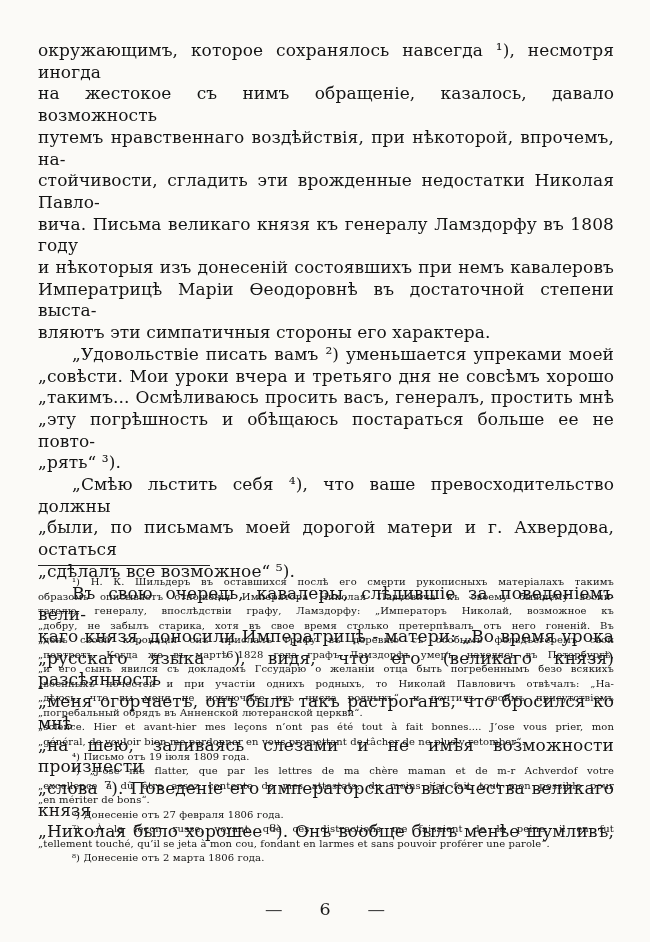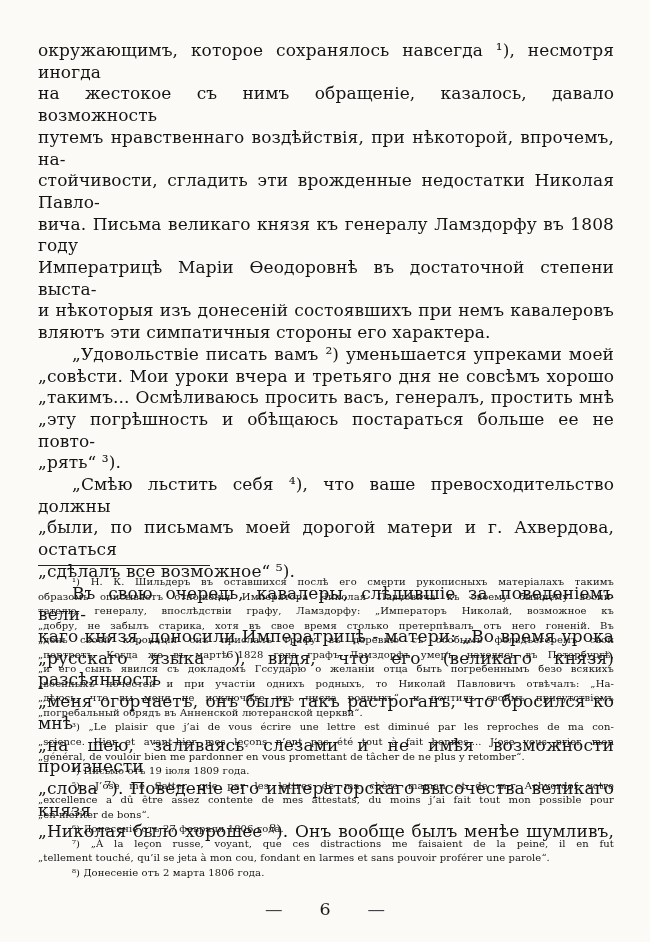--- a/index.html
+++ b/index.html
@@ -47,22 +47,22 @@
 
 <div class="page">
 
   <div class="main-text">
       <div class="para">
         <div class="line jl">окружающимъ, которое сохранялось навсегда ¹), несмотря иногда</div>
         <div class="line jl">на жестокое съ нимъ обращеніе, казалось, давало возможность</div>
         <div class="line jl">путемъ нравственнаго воздѣйствія, при нѣкоторой, впрочемъ, на-</div>
         <div class="line jl">стойчивости, сгладить эти врожденные недостатки Николая Павло-</div>
         <div class="line jl">вича. Письма великаго князя къ генералу Ламздорфу въ 1808 году</div>
+        <div class="line jl">и нѣкоторыя изъ донесеній состоявшихъ при немъ кавалеровъ</div>
         <div class="line jl">Императрицѣ Маріи Ѳеодоровнѣ въ достаточной степени выста-</div>
-        <div class="line jl">и нѣкоторыя изъ донесеній состоявшихъ при немъ кавалеровъ</div>
         <div class="line">вляютъ эти симпатичныя стороны его характера.</div>
       </div>
       <div class="para">
         <div class="line jl ind">„Удовольствіе писать вамъ ²) уменьшается упреками моей</div>
         <div class="line jl">„совѣсти. Мои уроки вчера и третьяго дня не совсѣмъ хорошо</div>
         <div class="line jl">„такимъ... Осмѣливаюсь просить васъ, генералъ, простить мнѣ</div>
         <div class="line jl">„эту погрѣшность и обѣщаюсь постараться больше ее не повто-</div>
         <div class="line">„рять“ ³).</div>
       </div>
       <div class="para">
@@ -90,21 +90,20 @@
         <div class="line jl">тателю, генералу, впослѣдствіи графу, Ламздорфу: „Императоръ Николай, возможное къ</div>
         <div class="line jl">„добру, не забылъ старика, хотя въ свое время столько претерпѣвалъ отъ него гоненій. Въ</div>
         <div class="line jl">„день своей коронаціи онъ прислалъ графу въ деревню съ особымъ фельдъегеремъ свой</div>
         <div class="line jl">„портретъ. Когда же въ мартѣ 1828 года графъ Ламздорфъ умеръ, находясь въ Петербургѣ,</div>
         <div class="line jl">„и его сынъ явился съ докладомъ Гссударю о желаніи отца быть погребеннымъ безо всякихъ</div>
         <div class="line jl">„военныхъ почестей и при участіи однихъ родныхъ, то Николай Павловичъ отвѣчалъ: „На-</div>
         <div class="line jl">„дѣюсь, что вы меня не исключите изъ числа родныхъ“, и почтилъ своимъ присутствіемъ</div>
         <div class="line">„погребальный обрядъ въ Анненской лютеранской церкви“.</div>
       </div>
       <div class="para">
-        <div class="line jl ind">³) „Le plaisir que j’ai de vous écrire une lettre est diminué par les reproches de ma con-</div>
         <div class="line jl">„science. Hier et avant-hier mes leçons n’ont pas été tout à fait bonnes.... J’ose vous prier, mon</div>
         <div class="line">„général, de vouloir bien me pardonner en vous promettant de tâcher de ne plus y retomber“.</div>
       </div>
       <div class="para">
         <div class="line ind">⁴) Письмо отъ 19 іюля 1809 года.</div>
       </div>
       <div class="para">
         <div class="line jl ind">⁵) „J’ose me flatter, que par les lettres de ma chère maman et de m-r Achverdof votre</div>
         <div class="line jl">„excellence a dû être assez contente de mes attestats, du moins j’ai fait tout mon possible pour</div>
         <div class="line">„en mériter de bons“.</div>

